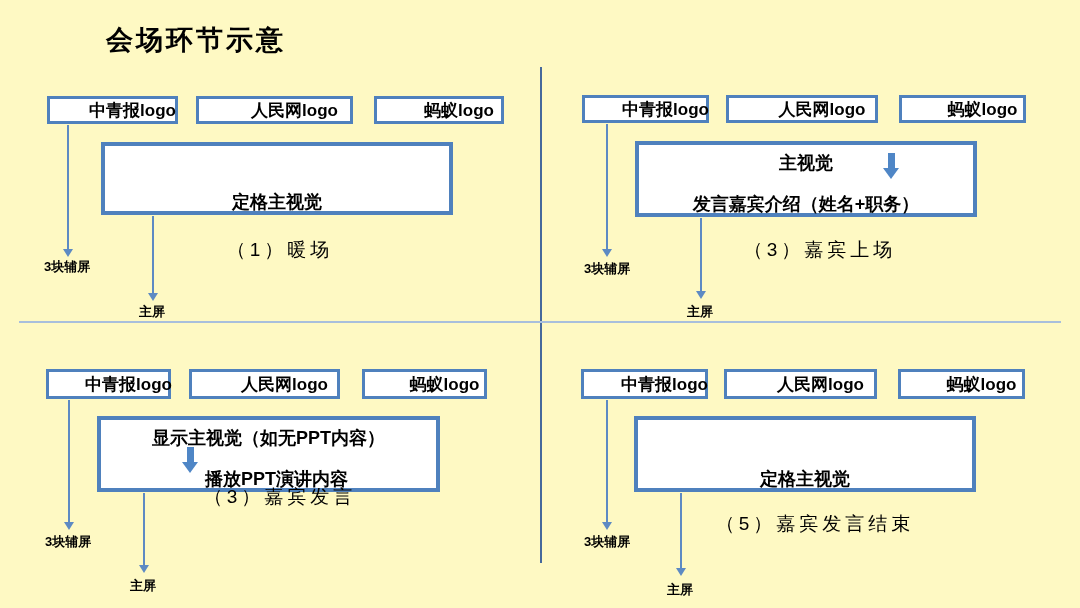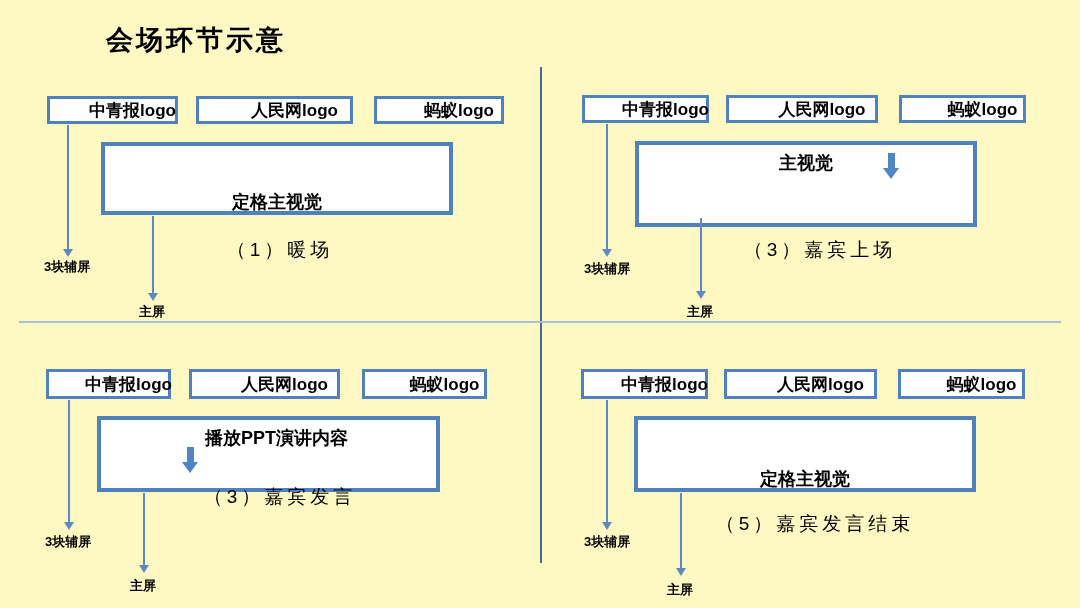--- a/index.html
+++ b/index.html
@@ -102,22 +102,23 @@
     <div class="logo-box" style="left:582px;top:95px;width:127px;">
       <span>中青报logo</span>
     </div>
     <div class="logo-box" style="left:726px;top:95px;width:152px;">
       <span>人民网logo</span>
     </div>
     <div class="logo-box" style="left:899px;top:95px;width:127px;">
       <span>蚂蚁logo</span>
     </div>
 
-    <div class="main-box two-line" style="left:635px;top:141px;width:342px;height:86px;">
+    <div class="main-box two-line" style="left:635px;top:141px;width:342px;height:76px;">
       <span class="box-line">主视觉</span>
+      <span class="box-line">发言嘉宾介绍（姓名+职务）</span>
       <div class="block-arrow" style="left:249px;top:8px;"></div>
     </div>
 
     <div class="thin-arrow" style="left:606px;top:124px;height:126px;"></div>
     <div class="screen-label" style="left:584px;top:260px;">3块辅屏</div>
 
     <div class="thin-arrow" style="left:700px;top:218px;height:74px;"></div>
     <div class="screen-label" style="left:687px;top:303px;">主屏</div>
 
     <div class="caption" style="left:700px;top:237px;width:240px;">（3）嘉宾上场</div>
@@ -128,20 +129,21 @@
       <span>中青报logo</span>
     </div>
     <div class="logo-box" style="left:189px;top:369px;width:151px;height:30px;">
       <span>人民网logo</span>
     </div>
     <div class="logo-box" style="left:362px;top:369px;width:125px;height:30px;">
       <span>蚂蚁logo</span>
     </div>
 
     <div class="main-box two-line" style="left:97px;top:416px;width:343px;height:76px;">
+      <span class="box-line">显示主视觉（如无PPT内容）</span>
       <span class="box-line" style="margin-left:16px;">播放PPT演讲内容</span>
       <div class="block-arrow" style="left:86px;top:27px;"></div>
     </div>
 
     <div class="thin-arrow" style="left:68px;top:400px;height:123px;"></div>
     <div class="screen-label" style="left:45px;top:533px;">3块辅屏</div>
 
     <div class="thin-arrow" style="left:143px;top:493px;height:73px;"></div>
     <div class="screen-label" style="left:130px;top:577px;">主屏</div>
 

